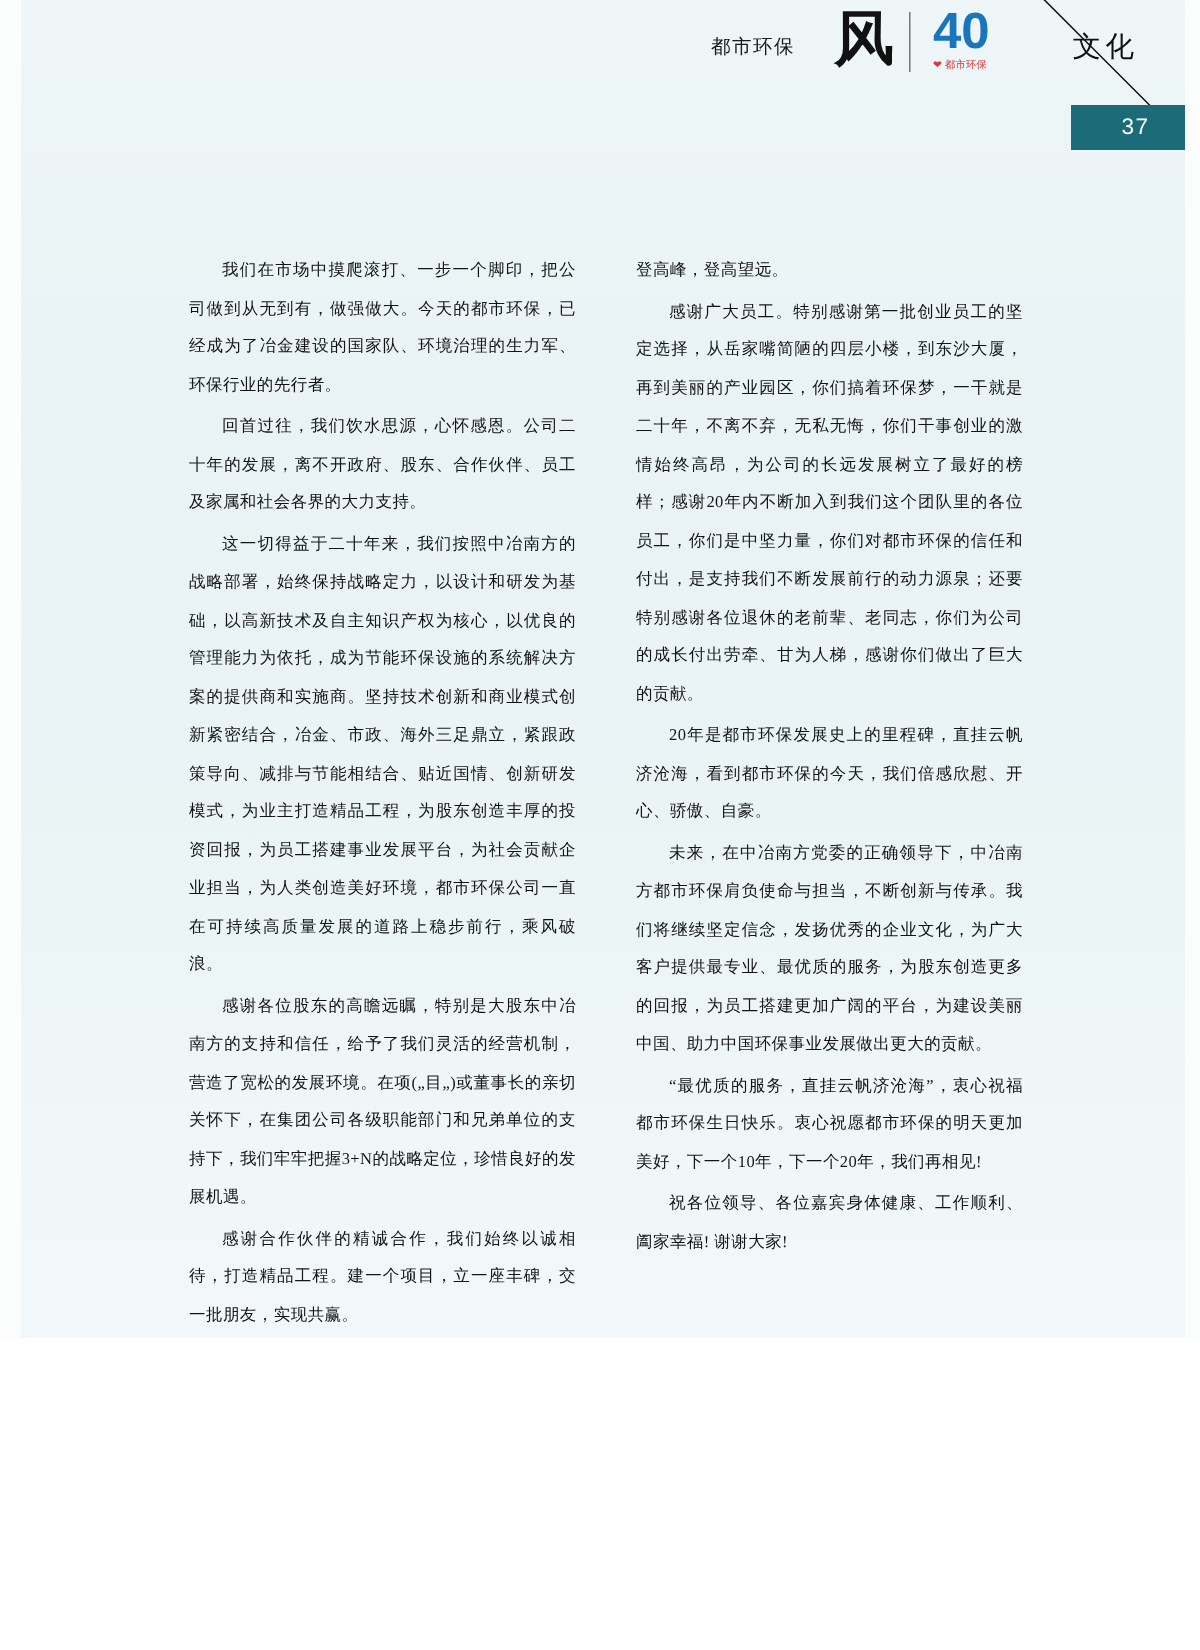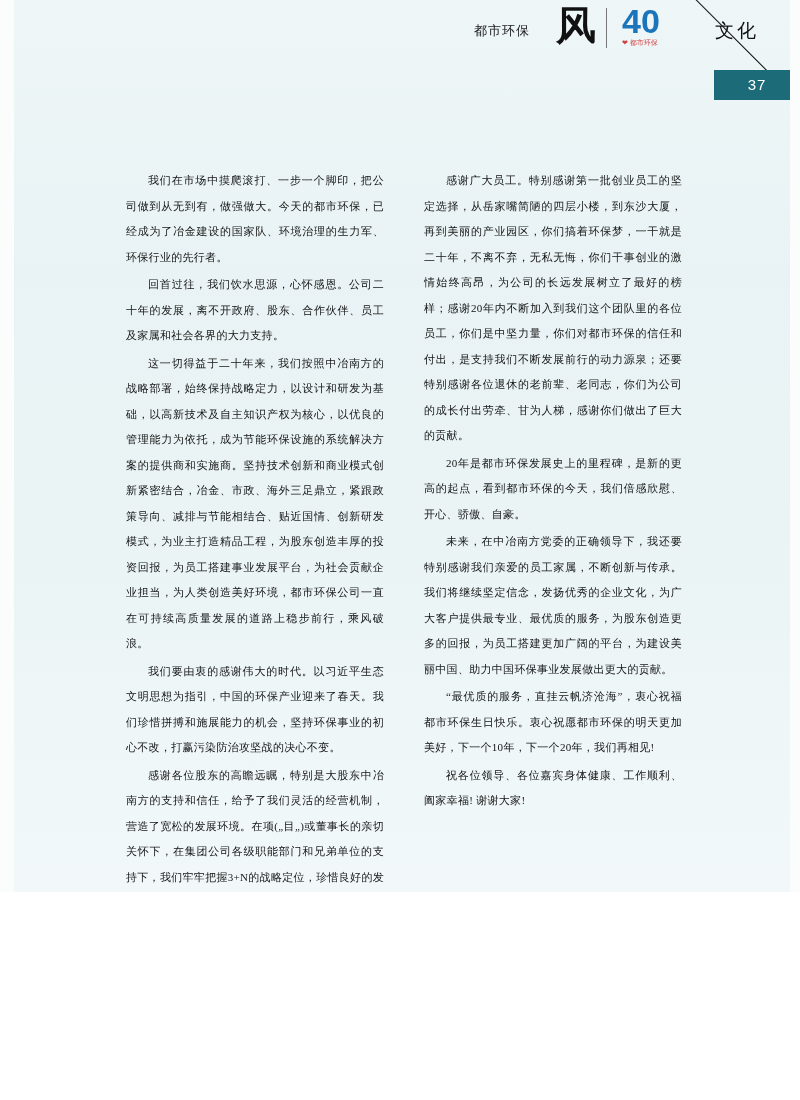--- a/index.html
+++ b/index.html
@@ -191,27 +191,27 @@
 
     <div class="section-label">文化</div>
     <div class="page-num-box">37</div>
   </div>
 
   <div class="content">
     <div class="col">
       <p>我们在市场中摸爬滚打、一步一个脚印，把公司做到从无到有，做强做大。今天的都市环保，已经成为了冶金建设的国家队、环境治理的生力军、环保行业的先行者。</p>
       <p>回首过往，我们饮水思源，心怀感恩。公司二十年的发展，离不开政府、股东、合作伙伴、员工及家属和社会各界的大力支持。</p>
       <p>这一切得益于二十年来，我们按照中冶南方的战略部署，始终保持战略定力，以设计和研发为基础，以高新技术及自主知识产权为核心，以优良的管理能力为依托，成为节能环保设施的系统解决方案的提供商和实施商。坚持技术创新和商业模式创新紧密结合，冶金、市政、海外三足鼎立，紧跟政策导向、减排与节能相结合、贴近国情、创新研发模式，为业主打造精品工程，为股东创造丰厚的投资回报，为员工搭建事业发展平台，为社会贡献企业担当，为人类创造美好环境，都市环保公司一直在可持续高质量发展的道路上稳步前行，乘风破浪。</p>
-      <p>我们要由衷的感谢伟大的时代。以习近平生态文明思想为指引，中国的环保产业迎来了春天。我们珍惜拼搏和施展能力的机会，坚持环保事业的初心不改，打赢污染防治攻坚战的决心不变。</p>
       <p>感谢各位股东的高瞻远瞩，特别是大股东中冶南方的支持和信任，给予了我们灵活的经营机制，营造了宽松的发展环境。在项(„目„)或董事长的亲切关怀下，在集团公司各级职能部门和兄弟单位的支持下，我们牢牢把握3+N的战略定位，珍惜良好的发展机遇。</p>
       <p>感谢合作伙伴的精诚合作，我们始终以诚相待，打造精品工程。建一个项目，立一座丰碑，交一批朋友，实现共赢。</p>
 
     </div>
     <div class="col">
+      <p style="text-indent:0;">登高峰，登高望远。</p>
       <p>感谢广大员工。特别感谢第一批创业员工的坚定选择，从岳家嘴简陋的四层小楼，到东沙大厦，再到美丽的产业园区，你们搞着环保梦，一干就是二十年，不离不弃，无私无悔，你们干事创业的激情始终高昂，为公司的长远发展树立了最好的榜样；感谢20年内不断加入到我们这个团队里的各位员工，你们是中坚力量，你们对都市环保的信任和付出，是支持我们不断发展前行的动力源泉；还要特别感谢各位退休的老前辈、老同志，你们为公司的成长付出劳牵、甘为人梯，感谢你们做出了巨大的贡献。</p>
-      <p>20年是都市环保发展史上的里程碑，是新的更高的起点，看到都市环保的今天，我们倍感欣慰、开心、骄傲、自豪。</p>
-      <p>未来，在中冶南方党委的正确领导下，我还要特别感谢我们亲爱的员工家属，不断创新与传承。我们将继续坚定信念，发扬优秀的企业文化，为广大客户提供最专业、最优质的服务，为股东创造更多的回报，为员工搭建更加广阔的平台，为建设美丽中国、助力中国环保事业发展做出更大的贡献。</p>
+      <p>20年是都市环保发展史上的里程碑，直挂云帆济沧海，看到都市环保的今天，我们倍感欣慰、开心、骄傲、自豪。</p>
+      <p>未来，在中冶南方党委的正确领导下，中冶南方都市环保肩负使命与担当，不断创新与传承。我们将继续坚定信念，发扬优秀的企业文化，为广大客户提供最专业、最优质的服务，为股东创造更多的回报，为员工搭建更加广阔的平台，为建设美丽中国、助力中国环保事业发展做出更大的贡献。</p>
       <p class="quote">“最优质的服务，直挂云帆济沧海”，衷心祝福都市环保生日快乐。衷心祝愿都市环保的明天更加美好，下一个10年，下一个20年，我们再相见!</p>
       <p>祝各位领导、各位嘉宾身体健康、工作顺利、阖家幸福! 谢谢大家!</p>
     </div>
   </div>
 
 </div>
 
 </body></html>

